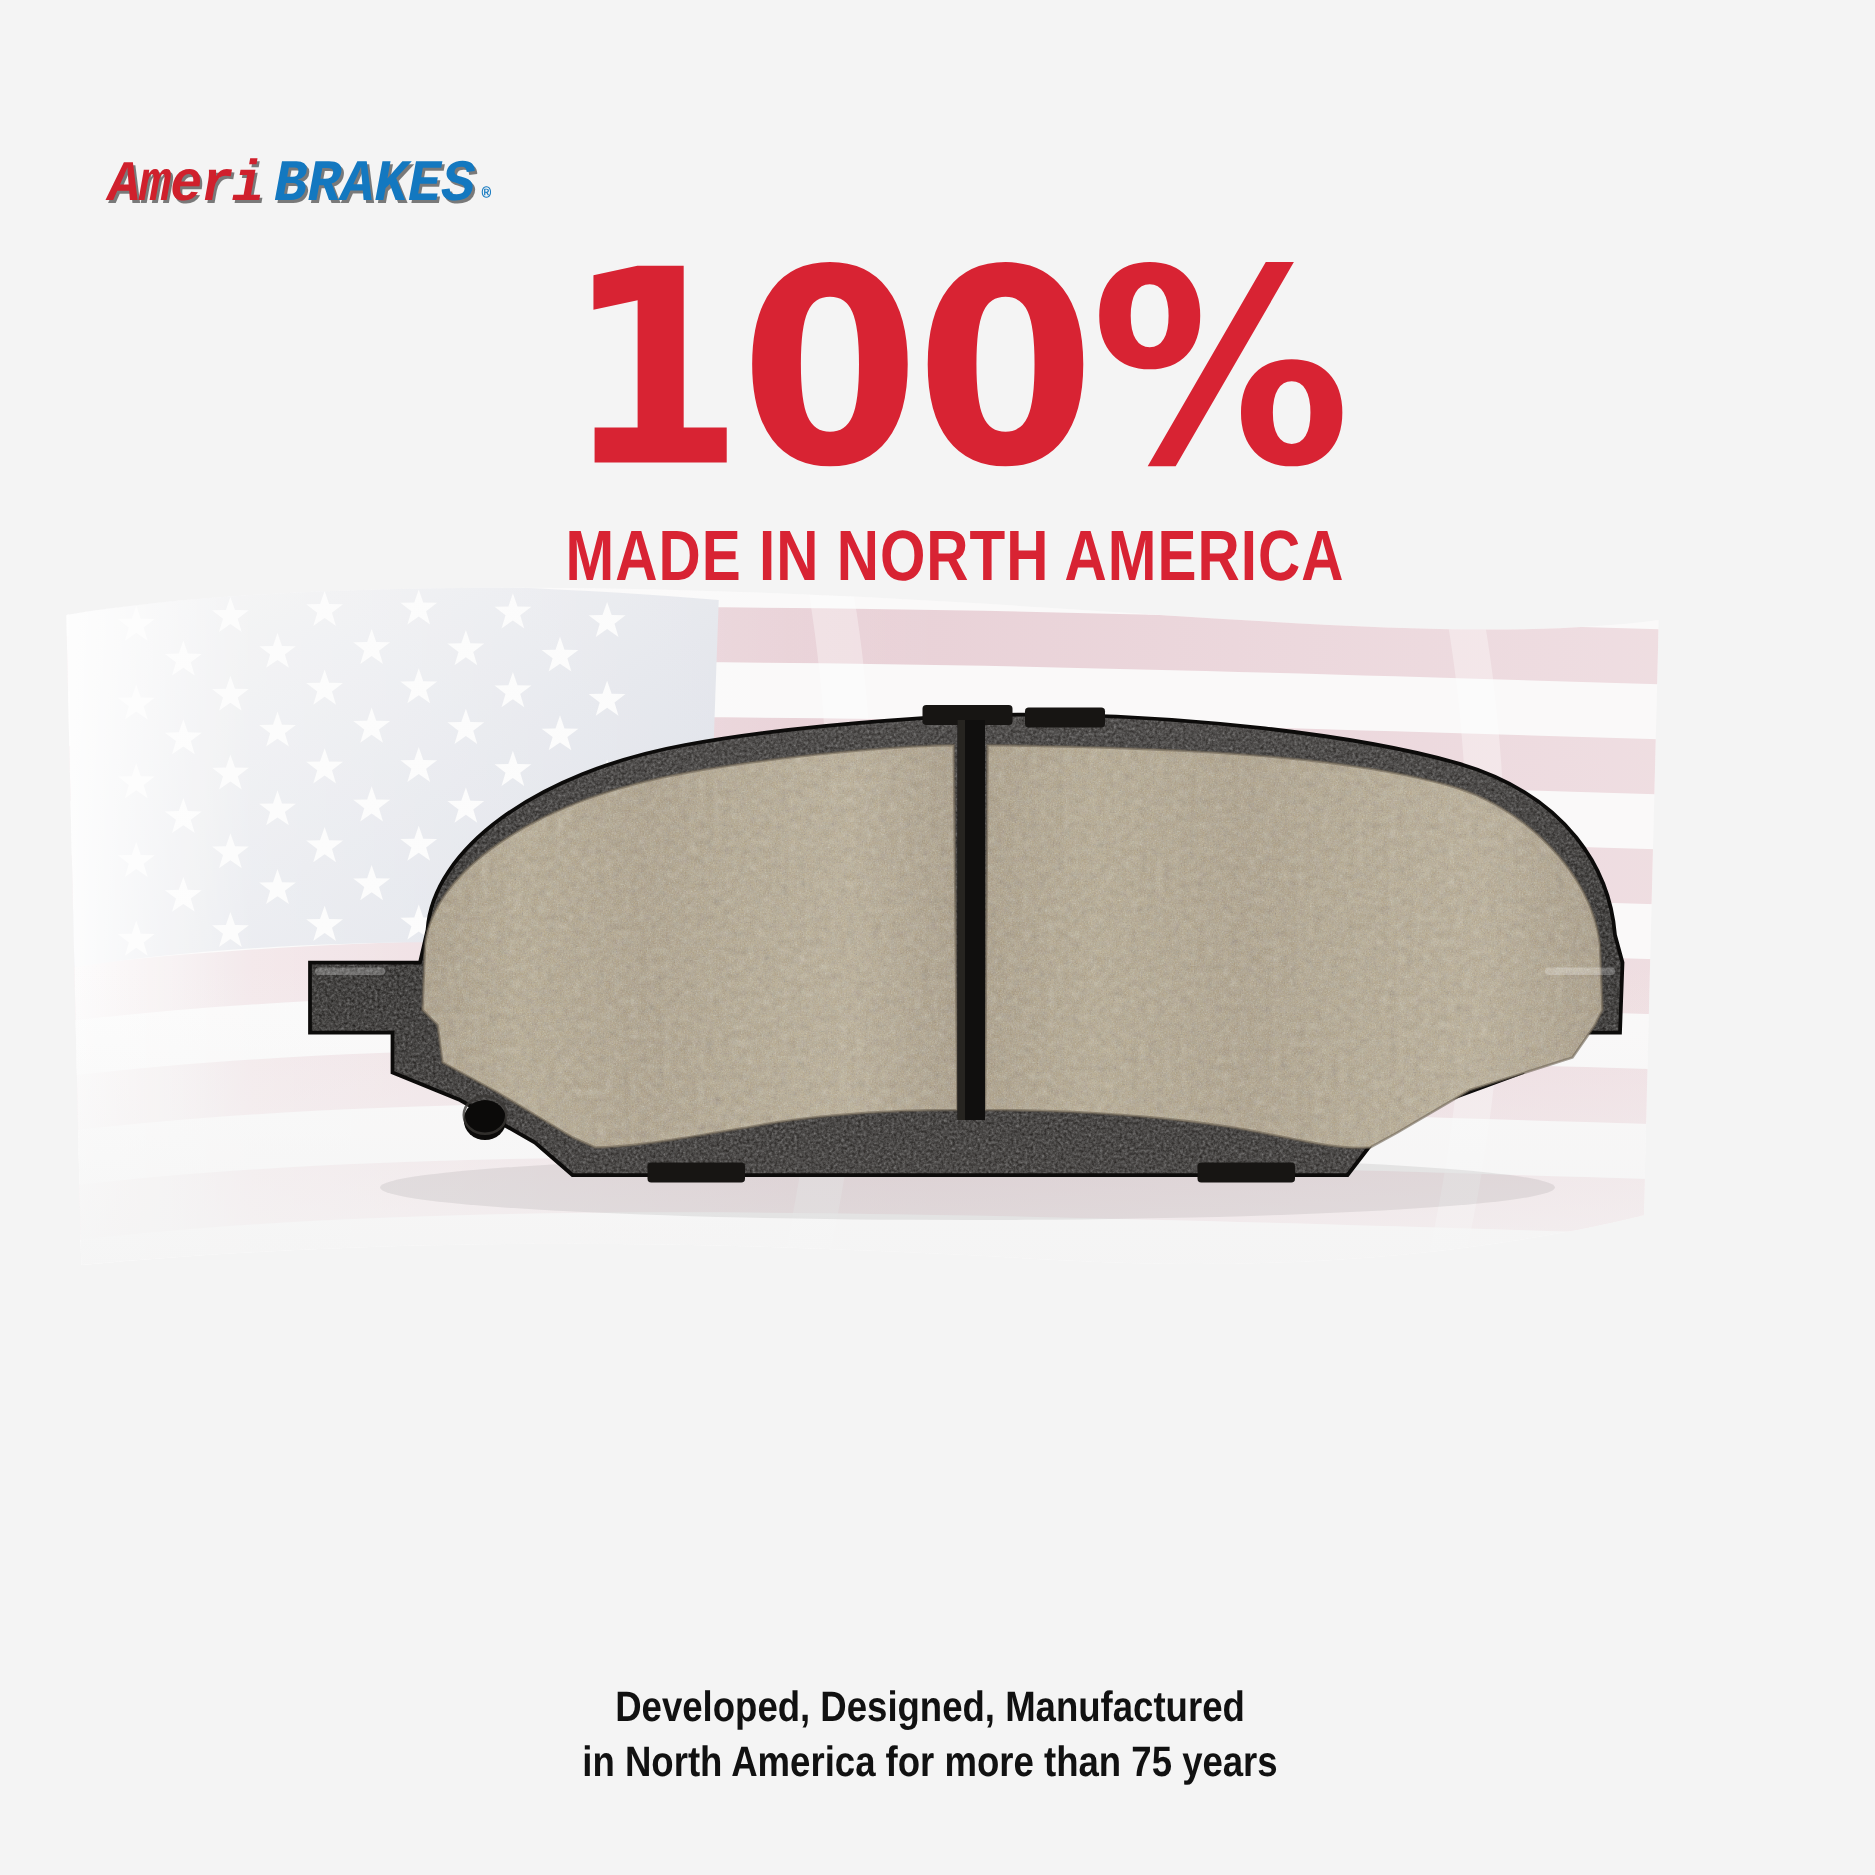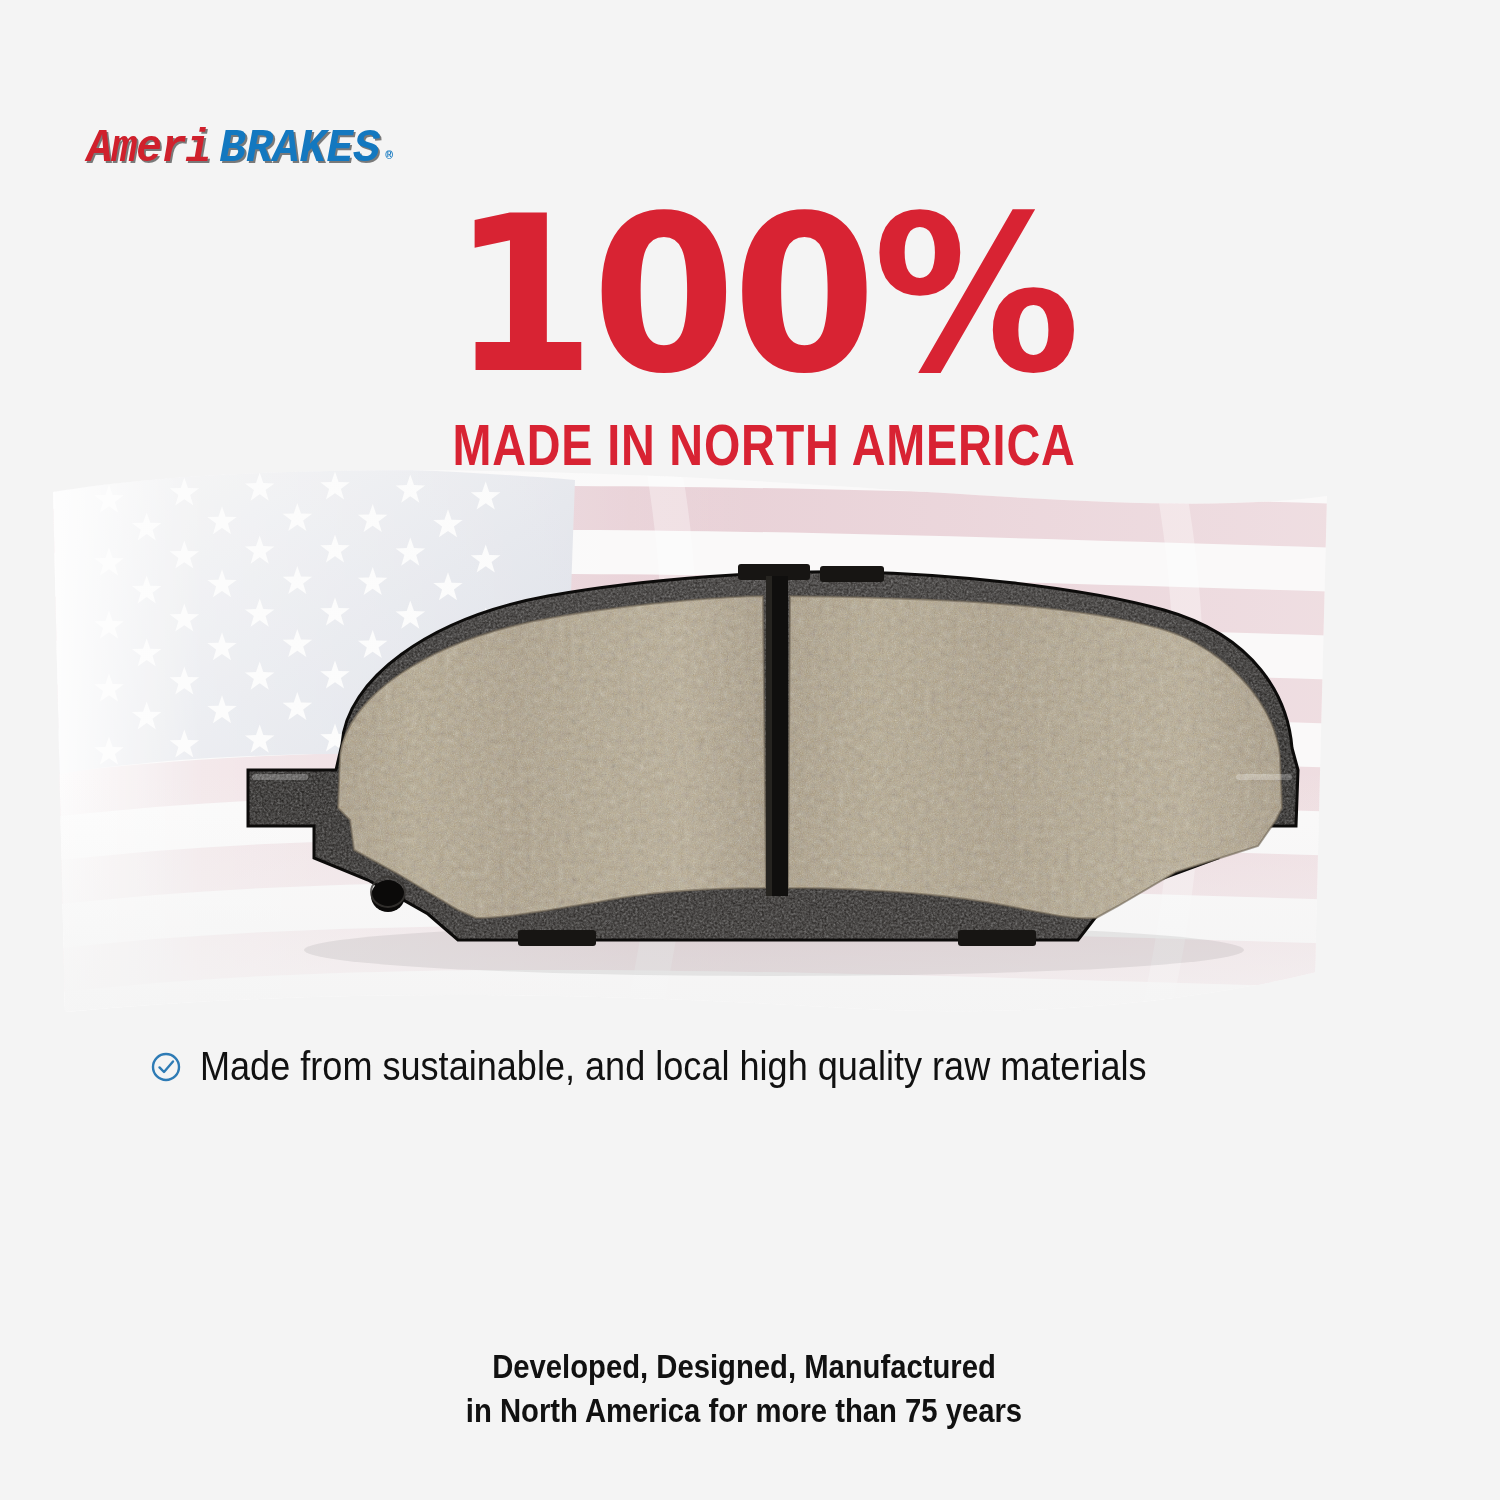--- a/index.html
+++ b/index.html
@@ -295,29 +295,20 @@
 
     <g opacity=".25" fill="#fff">
       <rect x="34" y="216" width="56" height="6" rx="3"></rect>
       <rect x="1018" y="216" width="56" height="6" rx="3"></rect>
     </g>
   </svg>
 </div>
 
 <div id="feature-list">
 
-  <div class="feature-row">
-    <span class="check-icon">
-      <svg viewBox="0 0 32 32">
-          <circle cx="16" cy="16" r="13" fill="none" stroke="#2E7BB5" stroke-width="2.4"></circle>
-          <path d="M9.5 16.4 L14 21 L23 10.5" fill="none" stroke="#2E7BB5" stroke-width="2.4" stroke-linecap="round" stroke-linejoin="round"></path>
-        </svg>
-    </span>
-    <span class="feature-text">Made from sustainable, and local high quality raw materials</span>
-  </div>
 
 
 
 
 </div>
 
 <div id="footer-block">
   <span class="footer-line">Developed, Designed, Manufactured</span>
   <span class="footer-line">in North America for more than 75 years</span>
 </div>

